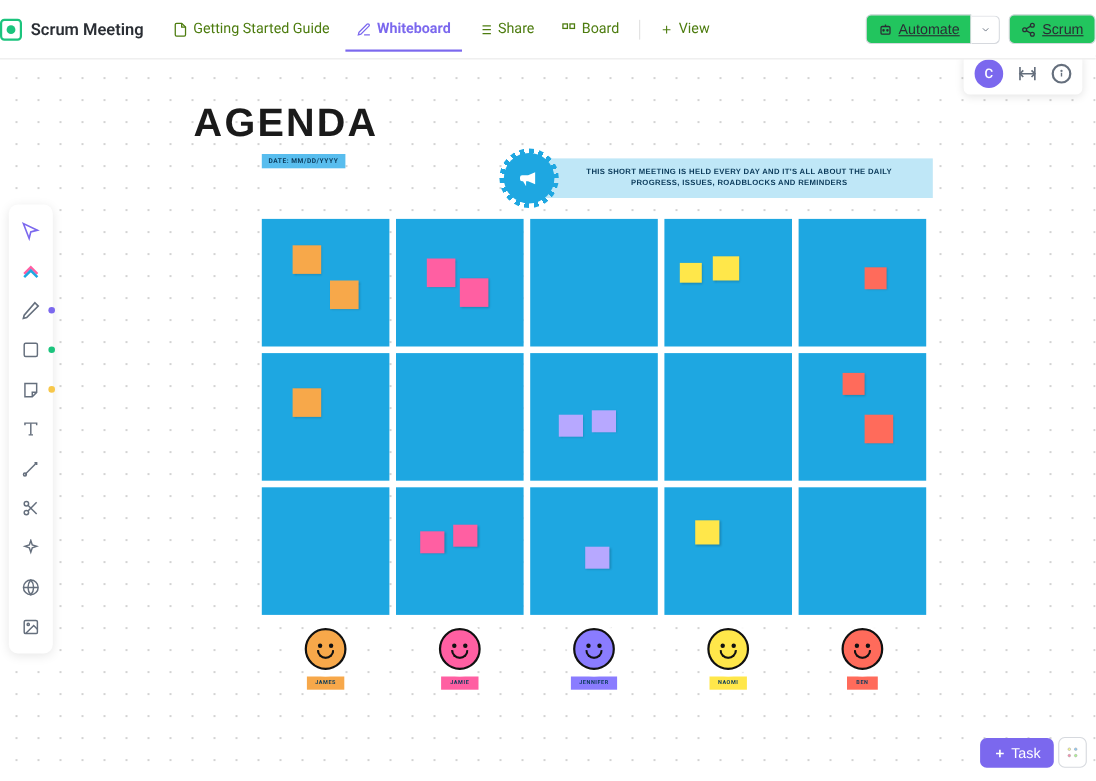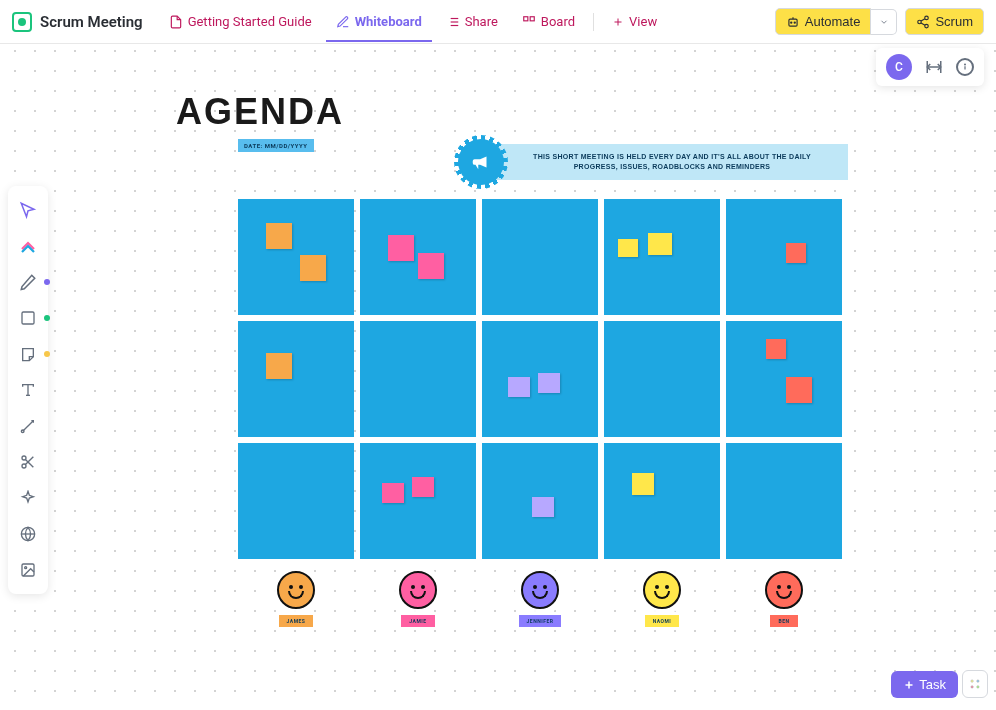--- a/index.html
+++ b/index.html
@@ -1,27 +1,27 @@
 <!DOCTYPE html>
 <html><head>
 <meta charset="utf-8">
 <style>
   * { box-sizing: border-box; margin: 0; padding: 0; }
   body { font-family: -apple-system, BlinkMacSystemFont, "Segoe UI", Roboto, sans-serif; background: #fff; overflow: hidden; width: 996px; height: 710px; position: relative; }
-  .header { height: 44px; border-bottom: 1px solid #e8e8e8; display: flex; align-items: center; padding: 0 12px; gap: 8px; background: #fff; position: relative; z-index: 10; }
+  .header { height: 54px; border-bottom: 1px solid #e8e8e8; display: flex; align-items: center; padding: 0 0; gap: 8px; background: #fff; position: relative; z-index: 10; }
   .space-icon { width: 20px; height: 20px; border: 2px solid #1bc47d; border-radius: 4px; display: flex; align-items: center; justify-content: center; }
   .space-icon::after { content: ""; width: 8px; height: 8px; border-radius: 50%; background: #1bc47d; }
   .title { font-weight: 600; font-size: 15px; color: #2a2e34; }
   .tabs { display: flex; align-items: center; gap: 4px; margin-left: 8px; }
-  .tab { display: flex; align-items: center; gap: 5px; padding: 6px 10px; font-size: 13px; color: #be185d; cursor: pointer; border-radius: 5px; }
+  .tab { display: flex; align-items: center; gap: 5px; padding: 6px 10px; font-size: 13px; color: #4d7c0f; cursor: pointer; border-radius: 5px; }
   .tab.active { color: #7b68ee; position: relative; font-weight: bold; }
   .tab.active::after { content: ""; position: absolute; bottom: -7px; left: 0; right: 0; height: 2px; background: #7b68ee; }
   .tab-divider { width: 1px; height: 18px; background: #e0e0e0; margin: 0 4px; }
   .header-right { margin-left: auto; display: flex; align-items: center; gap: 8px; }
-  .btn-outline { border: 1px solid #d6d9de; background: #fde047; padding: 5px 10px; border-radius: 5px; font-size: 13px; display: flex; align-items: center; gap: 5px; cursor: pointer; color: #2a2e34; }
+  .btn-outline { border: 1px solid #d6d9de; background: #22c55e; padding: 5px 10px; border-radius: 5px; font-size: 13px; display: flex; align-items: center; gap: 5px; cursor: pointer; color: #2a2e34; text-decoration: underline; }
   .chevron-btn { width: 26px; height: 26px; border: 1px solid #d6d9de; border-left: none; border-radius: 0 5px 5px 0; display:flex;align-items:center;justify-content:center; margin-left:-8px; cursor:pointer; background:#fff;}
   .canvas { position: absolute; top: 36px; left: 0; right: 0; bottom: 0; background: #fff; background-image: radial-gradient(#d3d3d3 1px, transparent 1px); background-size: 20px 20px; background-position: 5px 5px; overflow: hidden; }
   .top-right-overlay { position: absolute; top: 12px; right: 12px; background: #fff; border-radius: 6px; box-shadow: 0 2px 8px rgba(0,0,0,0.1); display: flex; align-items: center; gap: 12px; padding: 6px 10px; z-index: 5; }
   .avatar-c { width: 26px; height: 26px; border-radius: 50%; background: #7b68ee; color: #fff; display: flex; align-items: center; justify-content: center; font-size: 12px; font-weight: 500; }
   .circ-icon { width: 20px; height: 20px; display: flex; align-items: center; justify-content: center; color: #656f7d; cursor: pointer; }
   .toolbar { position: absolute; top: 150px; left: 8px; background: #fff; border-radius: 8px; box-shadow: 0 2px 10px rgba(0,0,0,0.1); padding: 8px 4px; display: flex; flex-direction: column; gap: 4px; z-index: 5; align-items:center; }
   .tool { width: 32px; height: 32px; display: flex; align-items: center; justify-content: center; cursor: pointer; border-radius: 5px; color: #656f7d; position: relative; }
   .tool.active { color: #7b68ee; }
   .tool-dot { position: absolute; right: -6px; top: 50%; transform: translateY(-50%); width: 6px; height: 6px; border-radius: 50%; }
   .board-content { position: absolute; left: 100px; top: 55px; }

